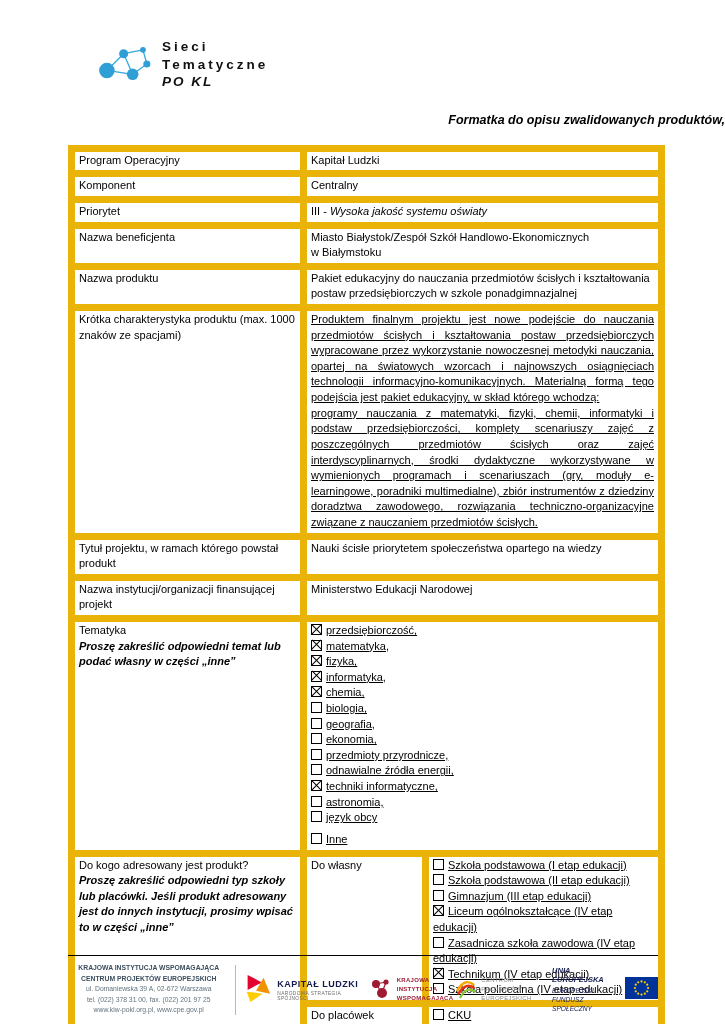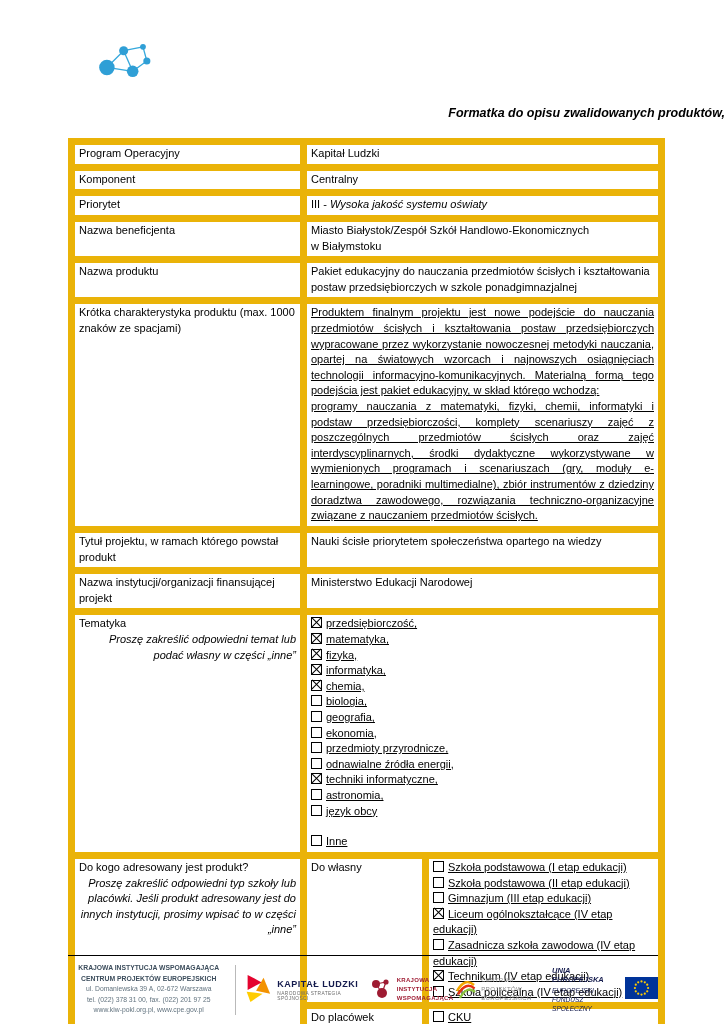--- a/index.html
+++ b/index.html
@@ -17,32 +17,32 @@
   .logo-text { font-weight:bold; font-size:13.5px; line-height:1.3; letter-spacing:3px; color:#111; }
   .logo-text .pokl { font-style:italic; letter-spacing:2px; }
 
   
   .doc-title { margin-top:20px; width:100%; text-align:right; font-weight:bold; font-style:italic; font-size:12.5px; line-height:1.45; }
 
   
   table.form-table { margin:16px 0 0 68px; width:590px; border-collapse:collapse; font-size:11px; line-height:1.42; table-layout:fixed; }
   table.form-table td { border:7px solid #eab308; vertical-align:top; padding:1px 4px 2px 4px; word-wrap:break-word; }
   .justify { text-align:justify;text-decoration:underline; }
-  .note { font-weight:normal; font-style:italic;text-align:right; }
+  .note { font-weight:bold; font-style:italic; }
   .ital { font-style:italic; }
 
   
   .chk { display:inline-block; width:11px; height:11px; border:1px solid #000; margin-right:4px; vertical-align:-1px; position:relative; }
   .chk.checked::before, .chk.checked::after {
     content:""; position:absolute; left:-2px; top:3.6px; width:13px; height:1.4px; background:#000;
   }
   .chk.checked::before { transform:rotate(45deg); }
   .chk.checked::after  { transform:rotate(-45deg); }
   .chk-line { margin:0;text-decoration:underline; }
-  .inne-line { margin-top:15px; }
+  .inne-line { margin-top:6px; }
 
   
   .footer { position:absolute; left:68px; width:590px; bottom:8px; }
   .footer-rule { border-top:1px solid #000; margin-bottom:7px; }
   .logos { display:flex; align-items:center; justify-content:space-between; }
   .kiw-address { width:168px; text-align:center; font-size:6.8px; line-height:1.55; color:#62737f; }
   .kiw-address .dark { color:#3c4d5c; font-weight:bold; }
   .vdiv { width:1px; height:50px; background:#b9b9b9; margin:0 6px; }
   .kl-block { display:flex; align-items:center; gap:5px; }
   .kl-name { font-weight:bold; font-size:9px; letter-spacing:.5px; color:#141b4d; }
@@ -73,20 +73,25 @@
           <line x1="60" y1="48" x2="82" y2="32"></line>
           <line x1="76" y1="10" x2="82" y2="32"></line>
         </g>
         <circle cx="20" cy="42" r="12" fill="#2f9fd6"></circle>
         <circle cx="46" cy="16" r="7" fill="#2f9fd6"></circle>
         <circle cx="60" cy="48" r="9" fill="#2f9fd6"></circle>
         <circle cx="76" cy="10" r="4.5" fill="#2f9fd6"></circle>
         <circle cx="82" cy="32" r="5.5" fill="#2f9fd6"></circle>
       </svg>
     </span>
+    <div class="logo-text">
+      <div>Sieci</div>
+      <div>Tematyczne</div>
+      <div class="pokl">PO KL</div>
+    </div>
   </div>
 
   <div class="doc-title">
     <div>Formatka do opisu zwalidowanych produktów,</div>
   </div>
 
   <table class="form-table">
     <colgroup>
         <col style="width:232px">
         <col style="width:122px">

